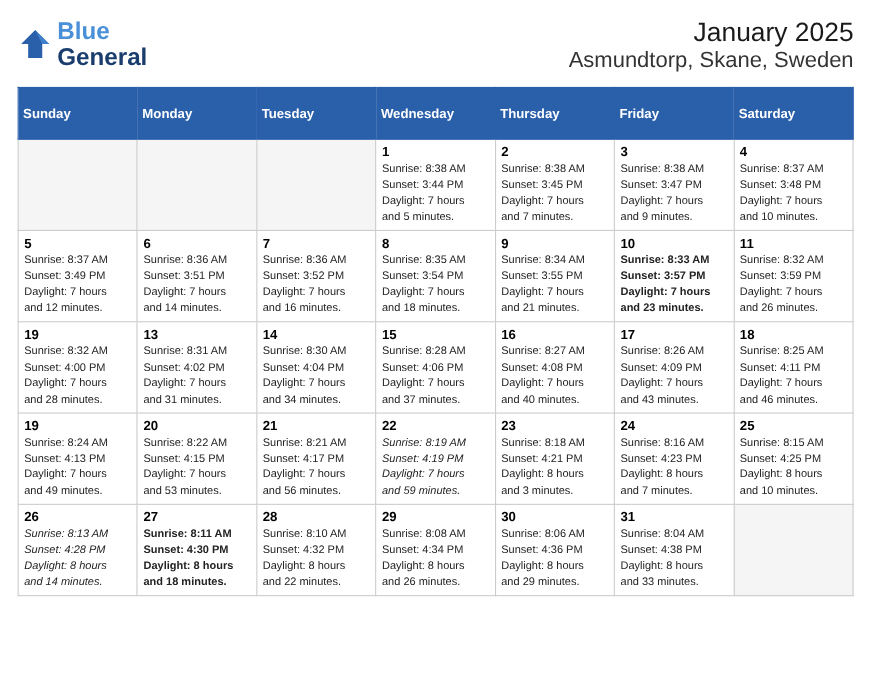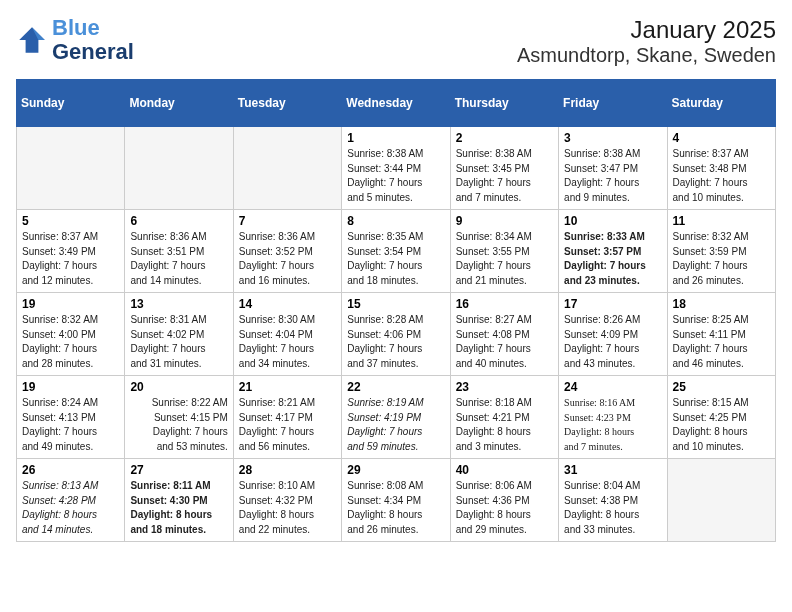--- a/index.html
+++ b/index.html
@@ -251,21 +251,21 @@
       <tr>
         <td>
           <span class="day-number">19</span>
           <div class="day-info" style="white-space: pre-line;">Sunrise: 8:24 AM
 Sunset: 4:13 PM
 Daylight: 7 hours
 and 49 minutes.</div>
         </td>
         <td>
           <span class="day-number">20</span>
-          <div class="day-info" style="white-space: pre-line; text-align: right;">Sunrise: 8:22 AM
+          <div class="day-info" style="white-space: pre-line;">Sunrise: 8:22 AM
 Sunset: 4:15 PM
 Daylight: 7 hours
 and 53 minutes.</div>
         </td>
         <td>
           <span class="day-number">21</span>
           <div class="day-info" style="white-space: pre-line;">Sunrise: 8:21 AM
 Sunset: 4:17 PM
 Daylight: 7 hours
 and 56 minutes.</div>
@@ -279,21 +279,21 @@
         </td>
         <td>
           <span class="day-number">23</span>
           <div class="day-info" style="white-space: pre-line;">Sunrise: 8:18 AM
 Sunset: 4:21 PM
 Daylight: 8 hours
 and 3 minutes.</div>
         </td>
         <td>
           <span class="day-number">24</span>
-          <div class="day-info" style="white-space: pre-line; font-family: Liberation Serif, serif;">Sunrise: 8:16 AM
+          <div class="day-info" style="white-space: pre-line;">Sunrise: 8:16 AM
 Sunset: 4:23 PM
 Daylight: 8 hours
 and 7 minutes.</div>
         </td>
         <td>
           <span class="day-number">25</span>
           <div class="day-info" style="white-space: pre-line;">Sunrise: 8:15 AM
 Sunset: 4:25 PM
 Daylight: 8 hours
 and 10 minutes.</div>
@@ -322,21 +322,21 @@
 and 22 minutes.</div>
         </td>
         <td>
           <span class="day-number">29</span>
           <div class="day-info" style="white-space: pre-line;">Sunrise: 8:08 AM
 Sunset: 4:34 PM
 Daylight: 8 hours
 and 26 minutes.</div>
         </td>
         <td>
-          <span class="day-number">40</span>
+          <span class="day-number">30</span>
           <div class="day-info" style="white-space: pre-line;">Sunrise: 8:06 AM
 Sunset: 4:36 PM
 Daylight: 8 hours
 and 29 minutes.</div>
         </td>
         <td>
           <span class="day-number">31</span>
           <div class="day-info" style="white-space: pre-line;">Sunrise: 8:04 AM
 Sunset: 4:38 PM
 Daylight: 8 hours

